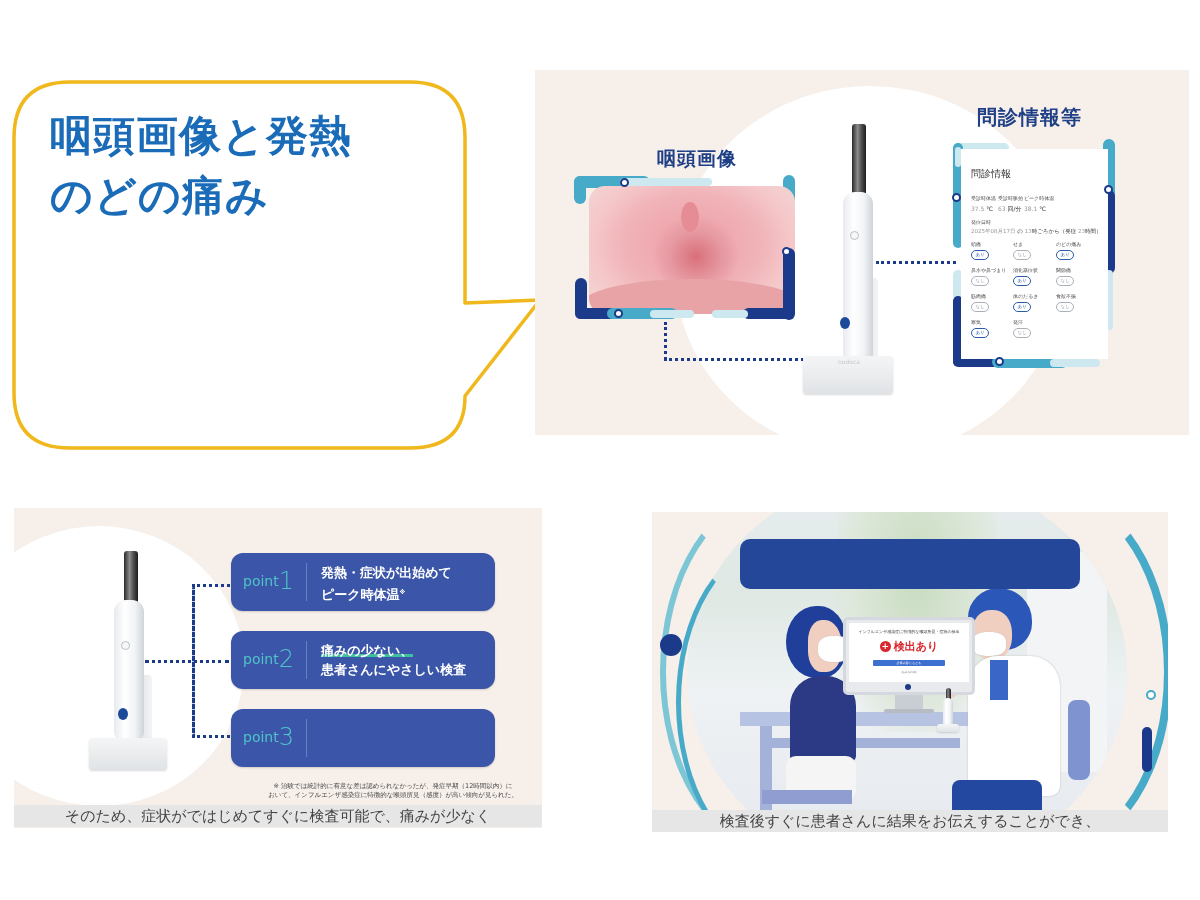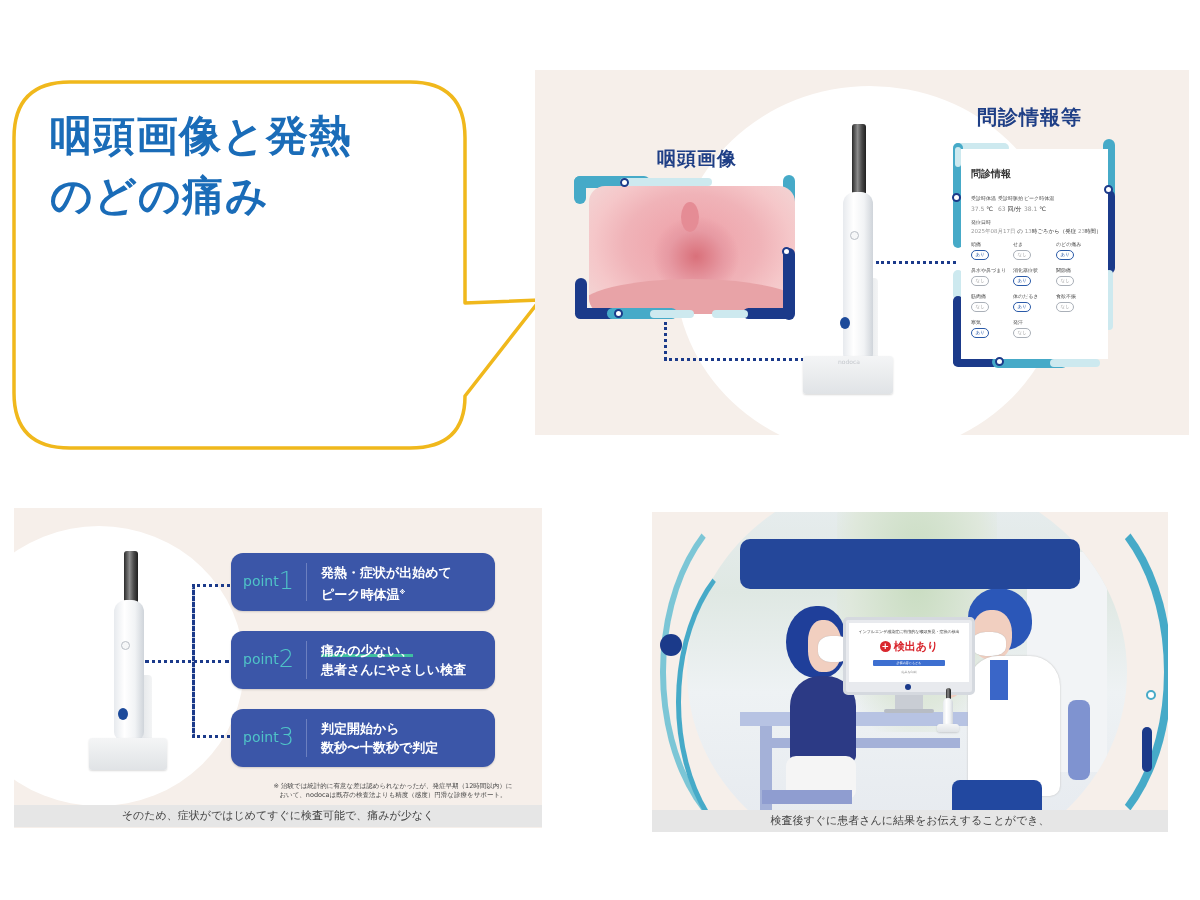--- a/index.html
+++ b/index.html
@@ -31,38 +31,38 @@
 .dev-tip{position:absolute;background:linear-gradient(90deg,#2a2a2a,#8c8c8c 40%,#4a4a4a 70%,#1e1e1e);border-radius:3px 3px 0 0;}
 .dev-body{position:absolute;background:linear-gradient(90deg,#e7eaee,#ffffff 35%,#f1f3f5 70%,#cfd4da);border-radius:10px 10px 4px 4px;}
 .dev-stand{position:absolute;background:linear-gradient(180deg,#f4f5f6,#e0e3e6);border-radius:3px;box-shadow:0 1px 2px rgba(0,0,0,.15);}
 .dev-back{position:absolute;background:linear-gradient(90deg,#d9dde1,#f3f4f5);border-radius:4px 4px 0 0;}
 .dev-btn{position:absolute;border-radius:50%;background:#1c4a9a;}
 .dev-ring{position:absolute;border-radius:50%;border:1px solid #b9bec5;background:#f6f7f8;}
 .dev-logo{position:absolute;font-size:6px;color:#c4c8cd;}
 
 
 .form-card{position:absolute;left:961px;top:149px;width:147px;height:210px;background:#ffffff;}
-.form-card .f-title{position:absolute;left:10px;top:18px;font-size:10px;font-weight:bold;color:#333;}
+.form-card .f-title{position:absolute;left:10px;top:18px;font-size:10px;font-weight:normal;color:#333;}
 .f-s{position:absolute;font-size:5px;color:#444;white-space:nowrap;}
 .f-v{position:absolute;font-size:6px;color:#999;white-space:nowrap;}
 .f-v b{color:#333;font-weight:normal;}
 .pill{position:absolute;width:18px;height:10px;border-radius:6px;border:1px solid #aab0b8;font-size:4.5px;color:#999;text-align:center;line-height:8px;}
 .pill.on{border-color:#2a5aa8;color:#2a5aa8;border-width:1.5px;}
 
 
 .panel-bl{position:absolute;left:14px;top:508px;width:528px;height:320px;background:#f6efea;overflow:hidden;}
 .point{position:absolute;left:231px;width:264px;height:58px;background:#3b56a8;border-radius:12px;box-shadow:0 1px 2px rgba(0,0,0,.15);}
 .point .p-lab{position:absolute;left:12px;top:14px;font-size:14px;color:#4fc3c7;white-space:nowrap;}
 .point .p-num{font-size:24px;font-weight:300;vertical-align:-3px;}
 .point .p-div{position:absolute;left:75px;top:10px;width:1px;height:38px;background:#6c80c0;}
 .point .p-text{position:absolute;left:90px;top:10px;font-size:13px;font-weight:bold;color:#ffffff;line-height:19px;white-space:nowrap;}
 .point .p-text sup{font-size:6px;}
 .hl{background:linear-gradient(180deg,transparent 72%,#3fbfa0 72%,#3fbfa0 92%,transparent 92%);}
 .footnote{position:absolute;left:258px;top:782px;width:270px;font-size:6.5px;color:#444;line-height:9px;text-align:center;}
-.caption{position:absolute;background:#e6e6e6;color:#444;font-size:11px;text-align:center;line-height:22px;white-space:nowrap;}
+.caption{position:absolute;background:#e6e6e6;color:#444;font-size:15px;text-align:center;line-height:22px;white-space:nowrap;}
 
 
 .panel-br{position:absolute;left:652px;top:512px;width:516px;height:320px;background:#f6efea;overflow:hidden;}
 .scene{position:absolute;left:35px;top:-40px;width:440px;height:400px;border-radius:50%;overflow:hidden;
   background:linear-gradient(180deg,#e9eef2 0%,#dfe8e3 30%,#eef2f4 55%,#e4e8ee 100%);}
 .banner{position:absolute;left:740px;top:539px;width:340px;height:50px;background:#24479a;border-radius:10px;color:#fff;font-size:14px;font-weight:bold;text-align:center;line-height:21px;padding-top:4px;letter-spacing:2px;}
 .monitor{position:absolute;left:843px;top:617px;width:132px;height:78px;background:#e8eaee;border-radius:5px;border:3px solid #d5d9df;}
 .monitor .screen{position:absolute;left:3px;top:3px;right:3px;bottom:10px;background:#ffffff;}
 .monitor .m-head{position:absolute;left:0;right:0;top:6px;font-size:4px;color:#333;text-align:center;white-space:nowrap;}
 .monitor .m-res{position:absolute;left:0;right:0;top:16px;font-size:11px;color:#d9272e;font-weight:bold;text-align:center;}
@@ -213,29 +213,25 @@
   <div class="p-lab"><span>point</span><span class="p-num">2</span></div>
   <div class="p-div"></div>
   <div class="p-text">
       <div><span class="hl">痛みの少ない、</span></div>
       <div>患者さんにやさしい検査</div>
     </div>
 </div>
 <div class="point" style="top:709px;">
   <div class="p-lab"><span>point</span><span class="p-num">3</span></div>
   <div class="p-div"></div>
-  <div class="p-text">
-      <div>判定開始から</div>
-      <div>数秒〜十数秒で判定</div>
-    </div>
 </div>
 
 <div class="footnote">
   <div>※ 治験では統計的に有意な差は認められなかったが、発症早期（12時間以内）に</div>
-  <div>おいて、nodocaは既存の検査法よりも精度（感度）円滑な診療をサポート。</div>
+  <div>おいて、インフルエンザ感染症に特徴的な喉頭所見（感度）が高い傾向が見られた。</div>
 </div>
 <div class="caption" style="left:14px;top:805px;width:528px;height:22px;">そのため、症状がではじめてすぐに検査可能で、痛みが少なく</div>
 
 <div class="panel-br">
   <div class="scene">
     <div style="position:absolute;left:150px;top:0;width:160px;height:260px;background:radial-gradient(ellipse at 50% 40%,#c8dcc0 0%,#dfe8dc 60%,transparent 80%);"></div>
     <div style="position:absolute;left:340px;top:80px;width:80px;height:220px;background:#f2f4f6;"></div>
   </div>
   <div class="arc" style="left:8px;top:-20px;width:230px;height:360px;border-width:6px;border-color:transparent transparent transparent #7cc6d6;"></div>
   <div class="arc" style="left:24px;top:30px;width:200px;height:320px;border-width:5px;border-color:transparent transparent transparent #46aac8;"></div>

